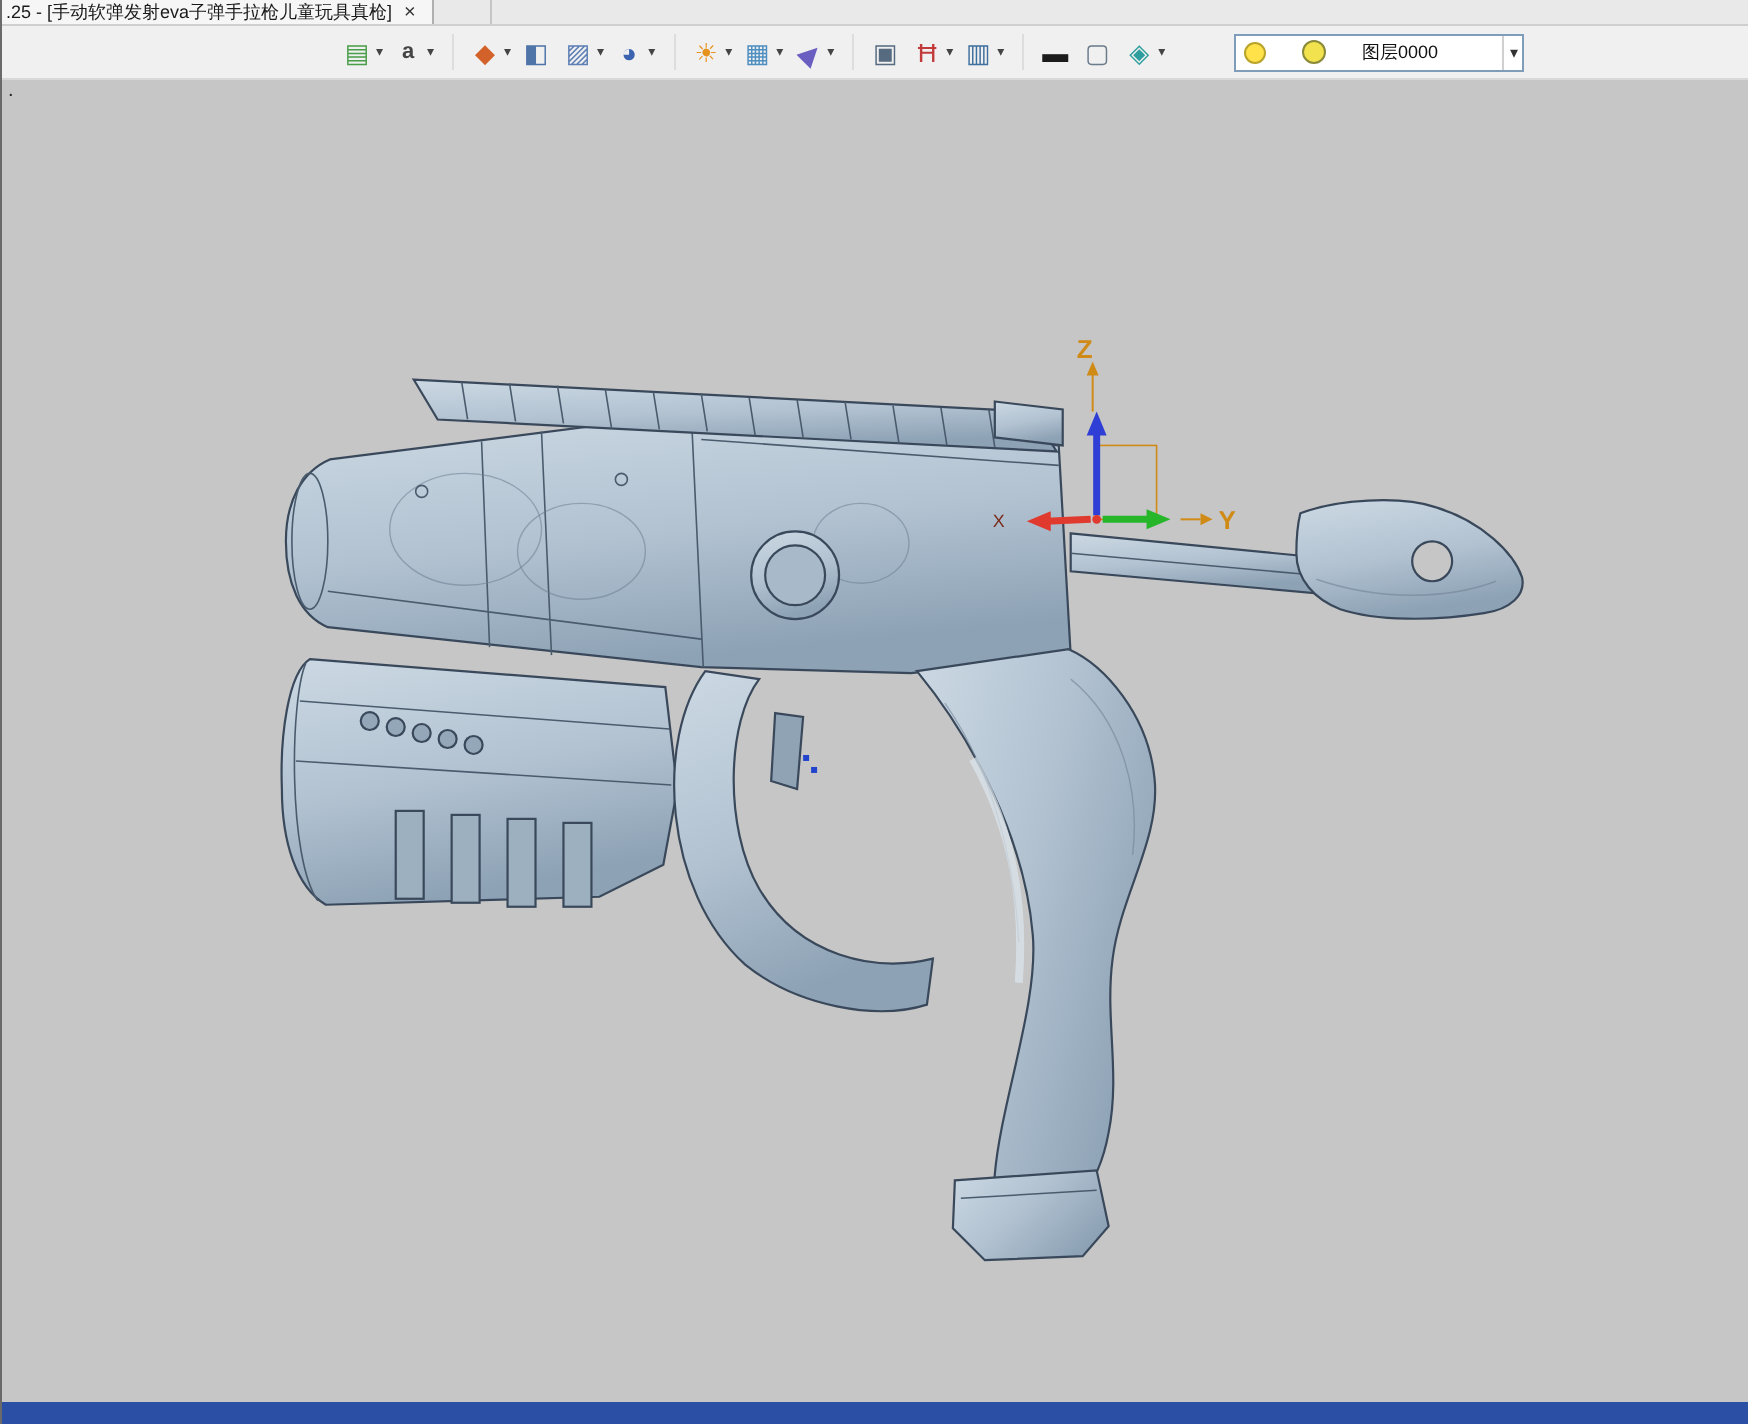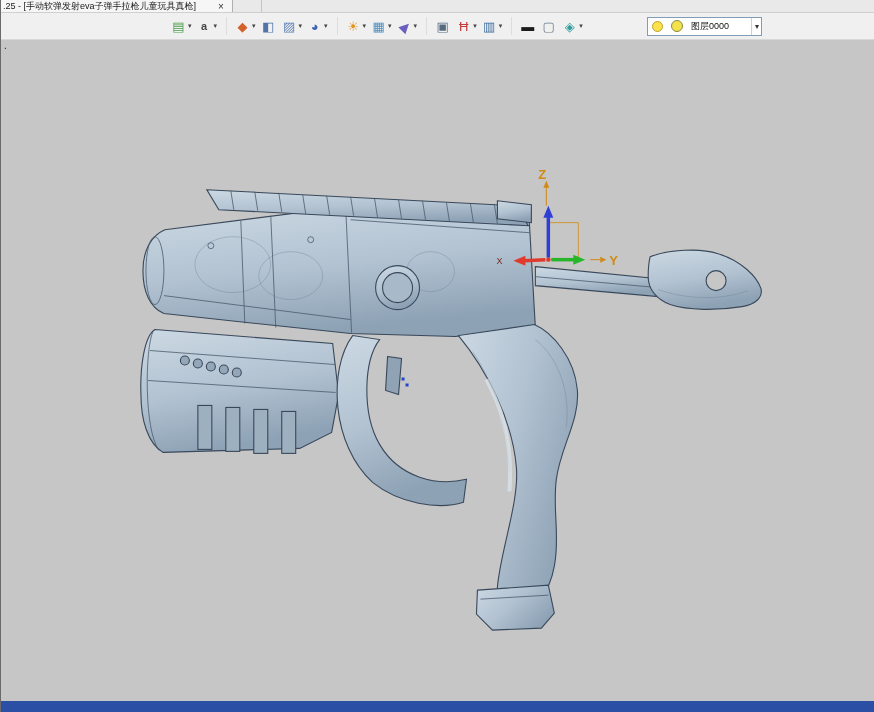--- a/index.html
+++ b/index.html
@@ -4,31 +4,31 @@
 <style>
   html,body{margin:0;padding:0;}
   body{
     width:874px;height:712px;overflow:hidden;
     font-family:"Liberation Sans", sans-serif;
     background:#ececec;
   }
   .window{display:flex;flex-direction:column;width:874px;height:712px;border-left:1px solid #6a6a6a;box-sizing:border-box;}
   
   .tabbar{height:12px;background:#e9e9e9;display:flex;align-items:stretch;border-bottom:1px solid #cfcfcf;font-size:9px;color:#1a1a1a;}
-  .tab{display:flex;align-items:center;gap:20px;padding:0 6px 0 2px;background:#f6f6f6;border-right:1px solid #b0b0b0;white-space:nowrap;}
+  .tab{display:flex;align-items:center;gap:4px;padding:0 6px 0 2px;background:#f6f6f6;border-right:1px solid #b0b0b0;white-space:nowrap;}
   .tab-title{font-size:9px;}
   .tab-close{font-size:10px;color:#333;cursor:default;padding:0 2px;}
   .tab-ghost{width:28px;border-right:1px solid #c5c5c5;}
   
   .toolbar{height:26px;background:#f0f0f0;display:flex;align-items:center;padding-left:168px;border-bottom:1px solid #d8d8d8;}
   .tb-group{display:flex;align-items:center;height:22px;padding:0 1px;margin-right:2px;border-radius:2px;}
   .tb-icon{width:17px;height:17px;display:flex;align-items:center;justify-content:center;font-size:13px;line-height:1;}
   .tb-caret{font-size:7px;color:#444;margin-left:1px;}
   .tb-sep{width:6px;height:18px;border-right:1px solid #dddddd;margin-right:6px;}
-  .layer-combo{margin-left:auto;margin-right:112px;display:flex;align-items:center;height:19px;background:#ffffff;border:1px solid #7f9db9;padding:0 2px 0 4px;gap:8px;box-sizing:border-box;}
+  .layer-combo{margin-left:auto;margin-right:112px;display:flex;align-items:center;height:19px;background:#ffffff;border:1px solid #7f9db9;padding:0 2px 0 4px;gap:18px;box-sizing:border-box;}
   .bulb{width:9px;height:9px;border-radius:50%;border:1px solid #b9a32a;}
   .swatch{width:10px;height:10px;border-radius:50%;border:1px solid #8a8a3a;}
   .layer-text{font-size:9px;color:#111;min-width:52px;}
   .combo-caret{font-size:8px;color:#333;border-left:1px solid #d0d0d0;padding-left:3px;align-self:stretch;display:flex;align-items:center;}
   
   .canvas{flex:1;position:relative;}
   .corner-dot{position:absolute;left:3px;top:0px;font-size:10px;color:#222;}
   .canvas svg{position:absolute;left:0;top:0;width:100%;height:100%;}
   .ol{stroke:#39485a;stroke-width:1.1;}
   .seam{stroke:#4a5b6d;stroke-width:0.8;fill:none;}

